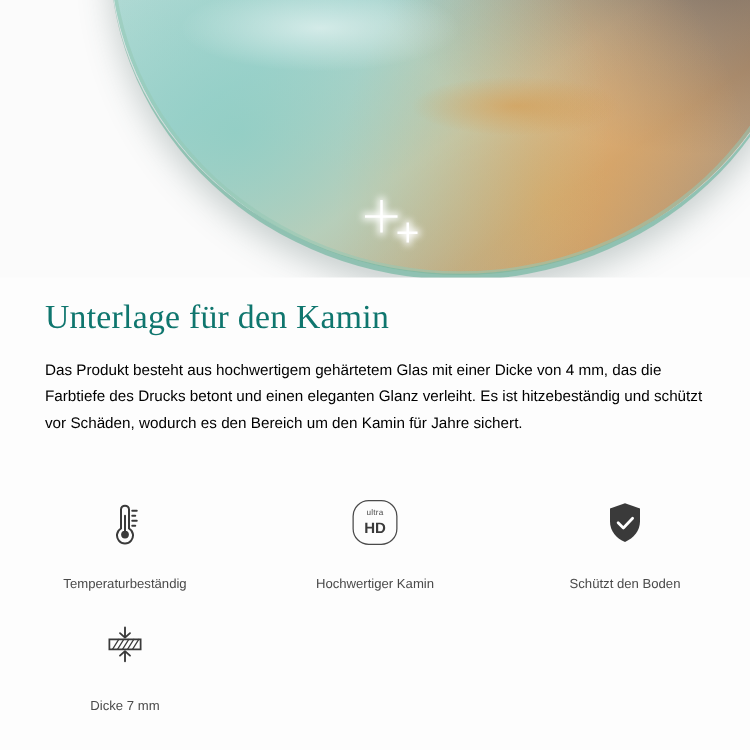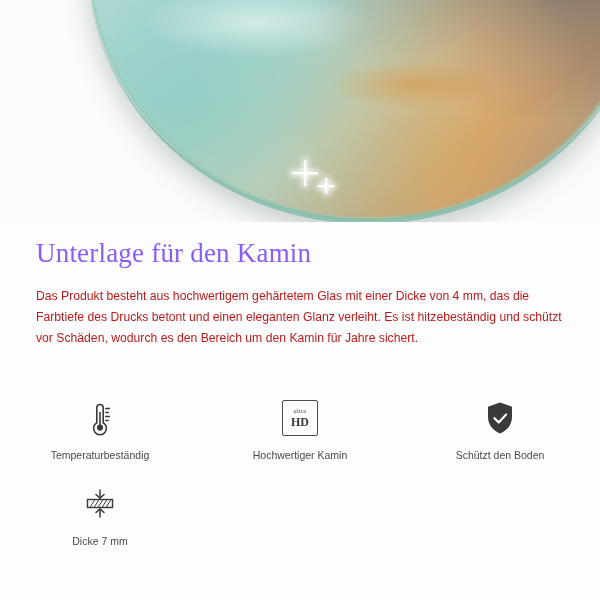--- a/index.html
+++ b/index.html
@@ -116,34 +116,34 @@
     width: 600px;
   }
 
   .headline {
     margin: 0;
     padding: 14px 36px 0 36px;
     font-family: "Liberation Serif", serif;
     font-weight: 400;
     font-size: 27px;
     line-height: 34px;
-    color: #8b5cf6;
+    color: #0f766e;
     letter-spacing: 0.2px;
   }
   .headline .line {
     display: block;
     white-space: pre;
   }
 
   .paragraph {
     margin: 0;
     padding: 16px 38px 0 36px;
     font-size: 12.2px;
     line-height: 21px;
-    color: #b91c1c;
+    color: #000000;
   }
 
   
   .features {
     position: absolute;
     top: 170px;
     left: 0;
     width: 600px;
     display: grid;
     grid-template-columns: repeat(3, 1fr);
@@ -160,38 +160,37 @@
   .feature-icon {
     width: 52px;
     height: 52px;
     display: flex;
     align-items: center;
     justify-content: center;
     color: #3a3a3a;
   }
 
   .feature-label {
-    margin-top: 4px;
+    margin-top: 16px;
     font-size: 10.5px;
     color: #4a4a4a;
     text-align: center;
     line-height: 14px;
   }
 
   .ultrahd-box {
     width: 34px;
     height: 34px;
     border: 1.4px solid #4a4a4a;
-    border-radius: 2px;
+    border-radius: 13px;
     display: flex;
     flex-direction: column;
     align-items: center;
     justify-content: center;
     line-height: 1;
-    font-family: Liberation Serif, serif;
   }
   .ultrahd-top {
     font-size: 6.5px;
     letter-spacing: 0.2px;
     color: #4a4a4a;
   }
   .ultrahd-bottom {
     font-size: 12px;
     font-weight: bold;
     color: #3a3a3a;

